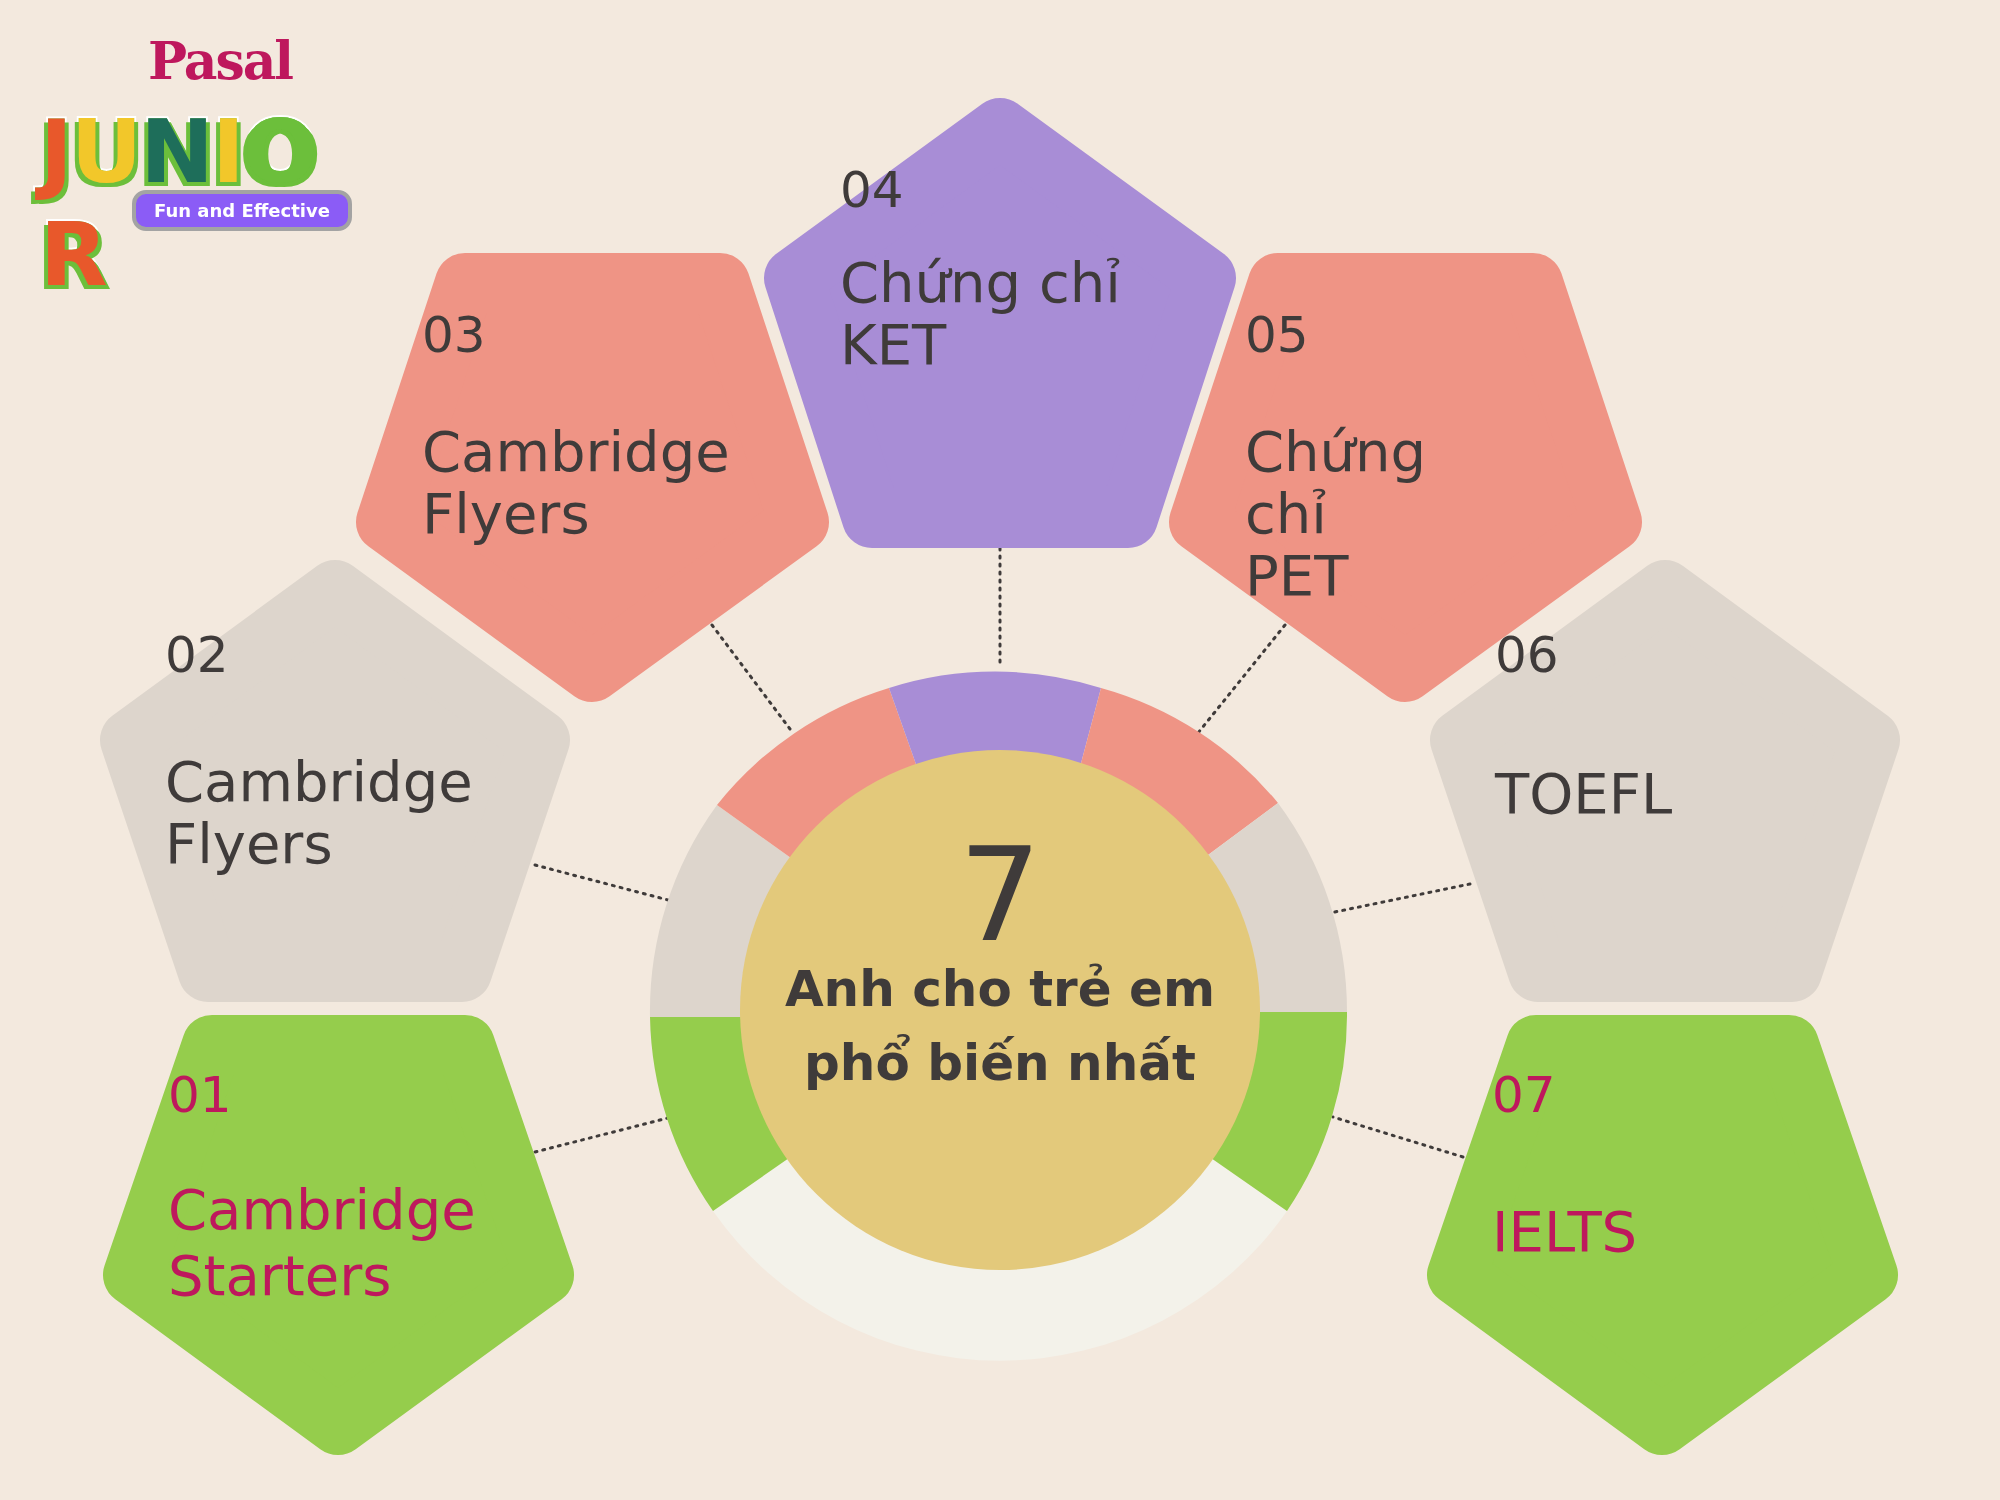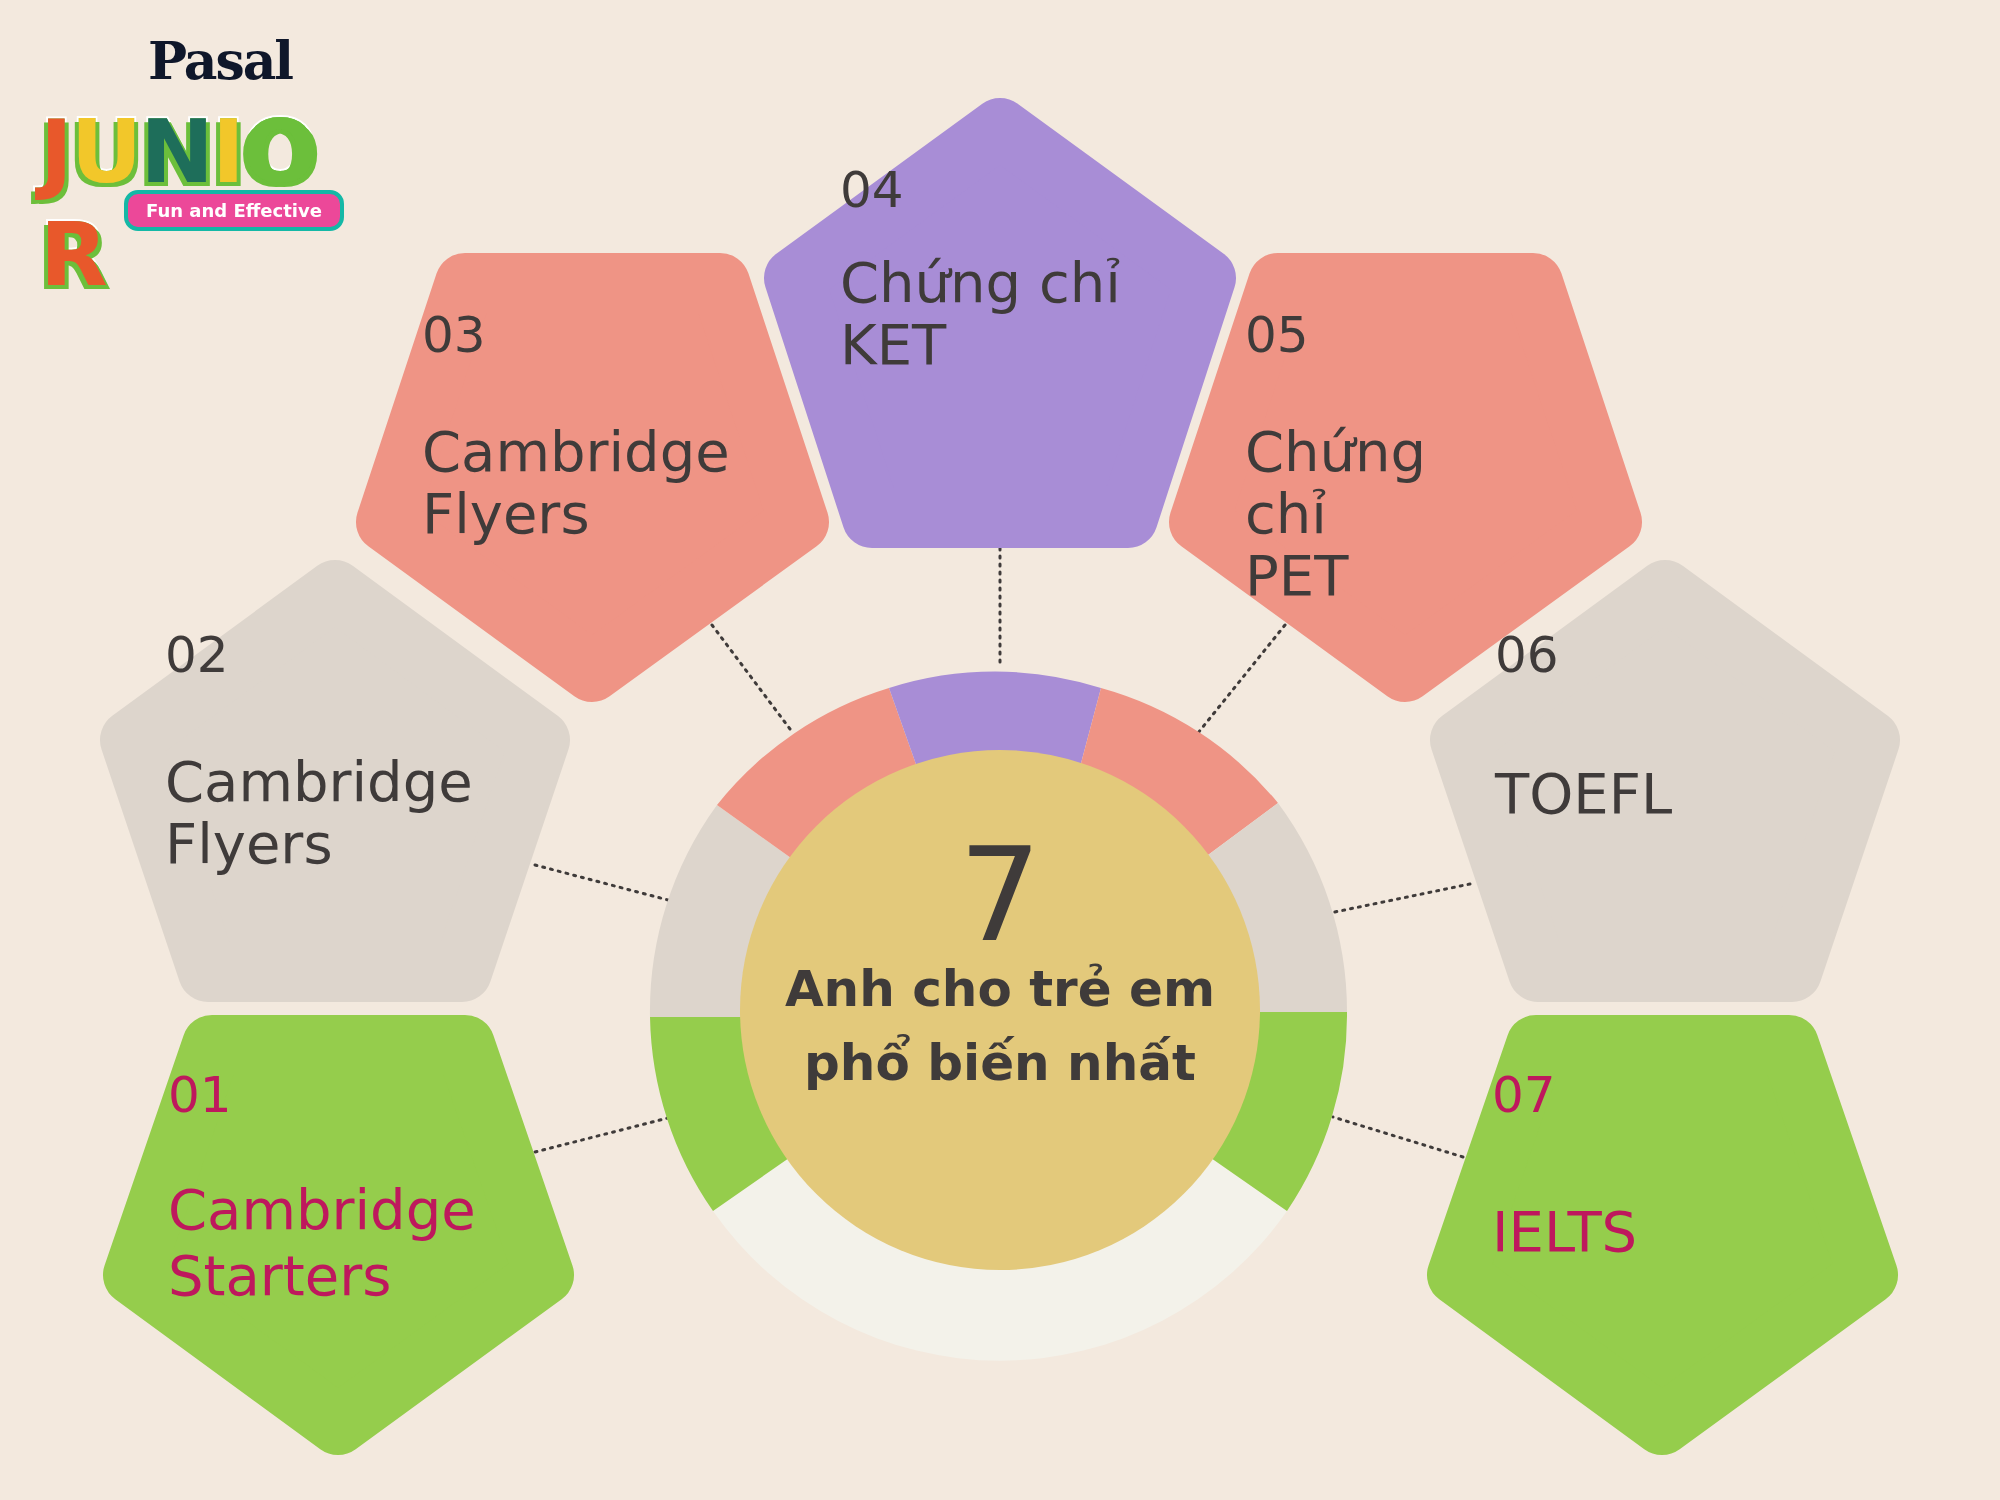--- a/index.html
+++ b/index.html
@@ -6,24 +6,24 @@
   body { width:2000px; height:1500px; background:#f3e9de; position:relative; overflow:hidden; font-family:"DejaVu Sans", sans-serif; }
   #canvas { position:absolute; left:0; top:0; width:2000px; height:1500px; }
   .pent-label { position:absolute; text-align:left; color:#3f3b3a; transform:translateX(-50%); }
   .pent-num { font-size:50px; line-height:60px; display:block; }
   .pent-title { font-size:56px; line-height:62px; display:block; margin-top:40px; }
   .green .pent-num, .green .pent-title { color:#be185d; }
   .center-text { position:absolute; left:1000px; top:830px; transform:translateX(-50%); text-align:center; width:460px; color:#3f3b3a; }
   .center-num { font-size:130px; line-height:130px; display:block; }
   .center-title { font-size:50px; line-height:58px; font-weight:bold; display:block; margin-top:22px; }
   .logo { position:absolute; left:40px; top:30px; width:340px; height:200px; }
-  .logo-pasal { position:absolute; left:108px; top:0; font-size:52px; font-weight:bold; color:#0f172a; font-family:"DejaVu Serif", serif; letter-spacing:-2px; }
+  .logo-pasal { position:absolute; left:108px; top:0; font-size:52px; font-weight:bold; color:#be185d; font-family:"DejaVu Serif", serif; letter-spacing:-2px; }
   .logo-junior { position:absolute; left:0; top:70px; font-size:88px; font-weight:bold; letter-spacing:-2px; font-family:"DejaVu Sans", sans-serif; -webkit-text-stroke:4px #ffffff; paint-order:stroke fill; text-shadow:0 0 0 #6cbf3b, 4px 4px 0 #6cbf3b, -4px 4px 0 #6cbf3b; }
   .logo-junior span { display:inline-block; }
-  .logo-tag { position:absolute; left:84px; top:160px; background:#ec4899; color:#ffffff; font-size:18px; font-weight:bold; padding:6px 18px; border-radius:14px; border:4px solid #14b8a6; }
+  .logo-tag { position:absolute; left:92px; top:160px; background:#8b5cf6; color:#ffffff; font-size:18px; font-weight:bold; padding:6px 18px; border-radius:14px; border:4px solid #a3a3a3; }
 </style>
 </head>
 <body>
 
 <svg id="canvas" viewBox="0 0 2000 1500" xmlns="http://www.w3.org/2000/svg">
 
   <g stroke="#3f3b3a" stroke-width="3" stroke-dasharray="2 6" stroke-linecap="round" fill="none">
     <line x1="535" y1="1152" x2="668" y2="1118"></line>
     <line x1="535" y1="865" x2="668" y2="900"></line>
     <line x1="712" y1="625" x2="793" y2="733"></line>

